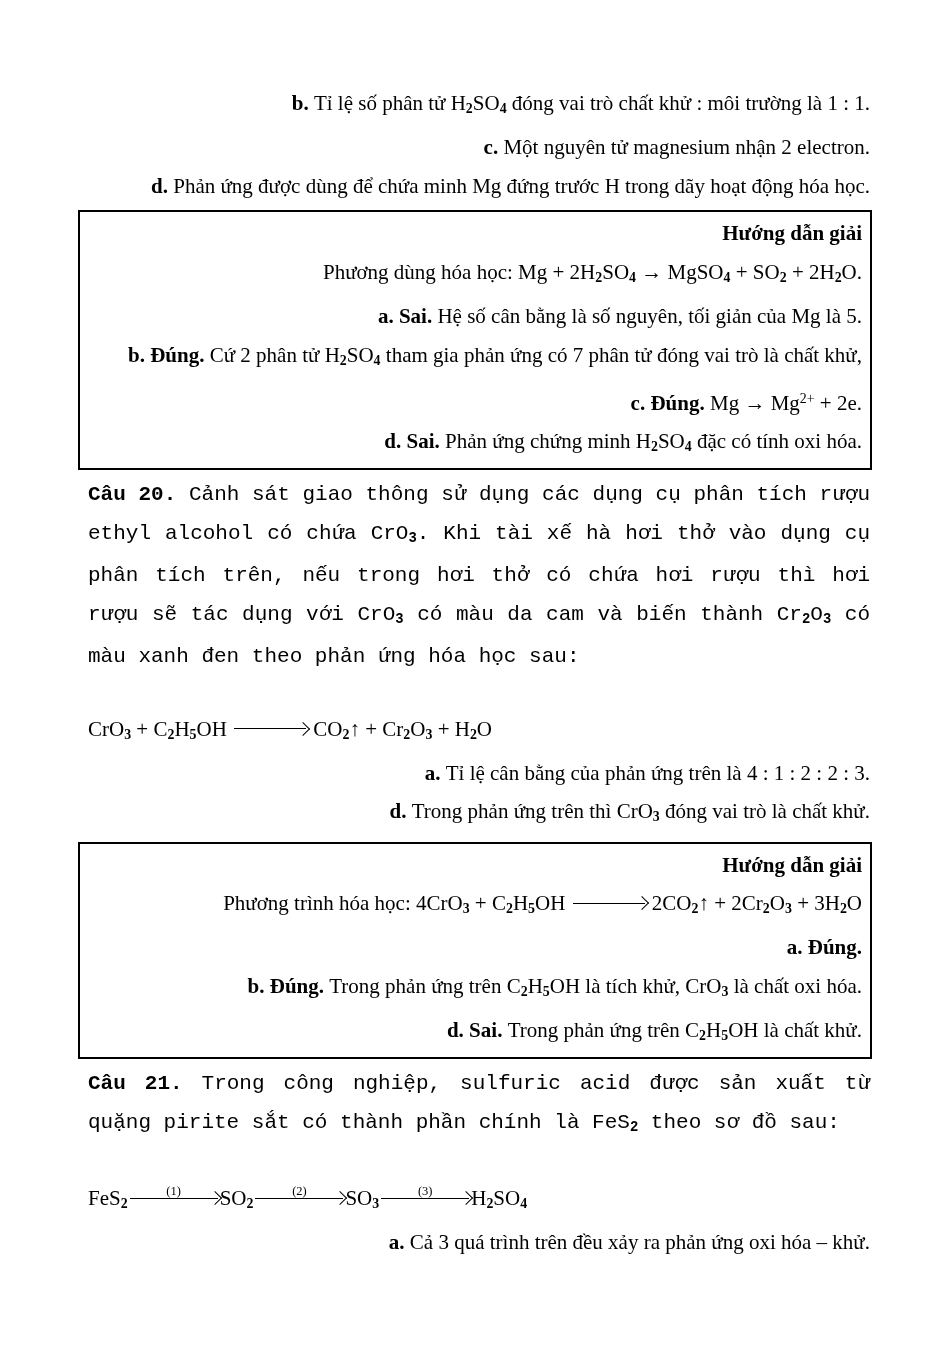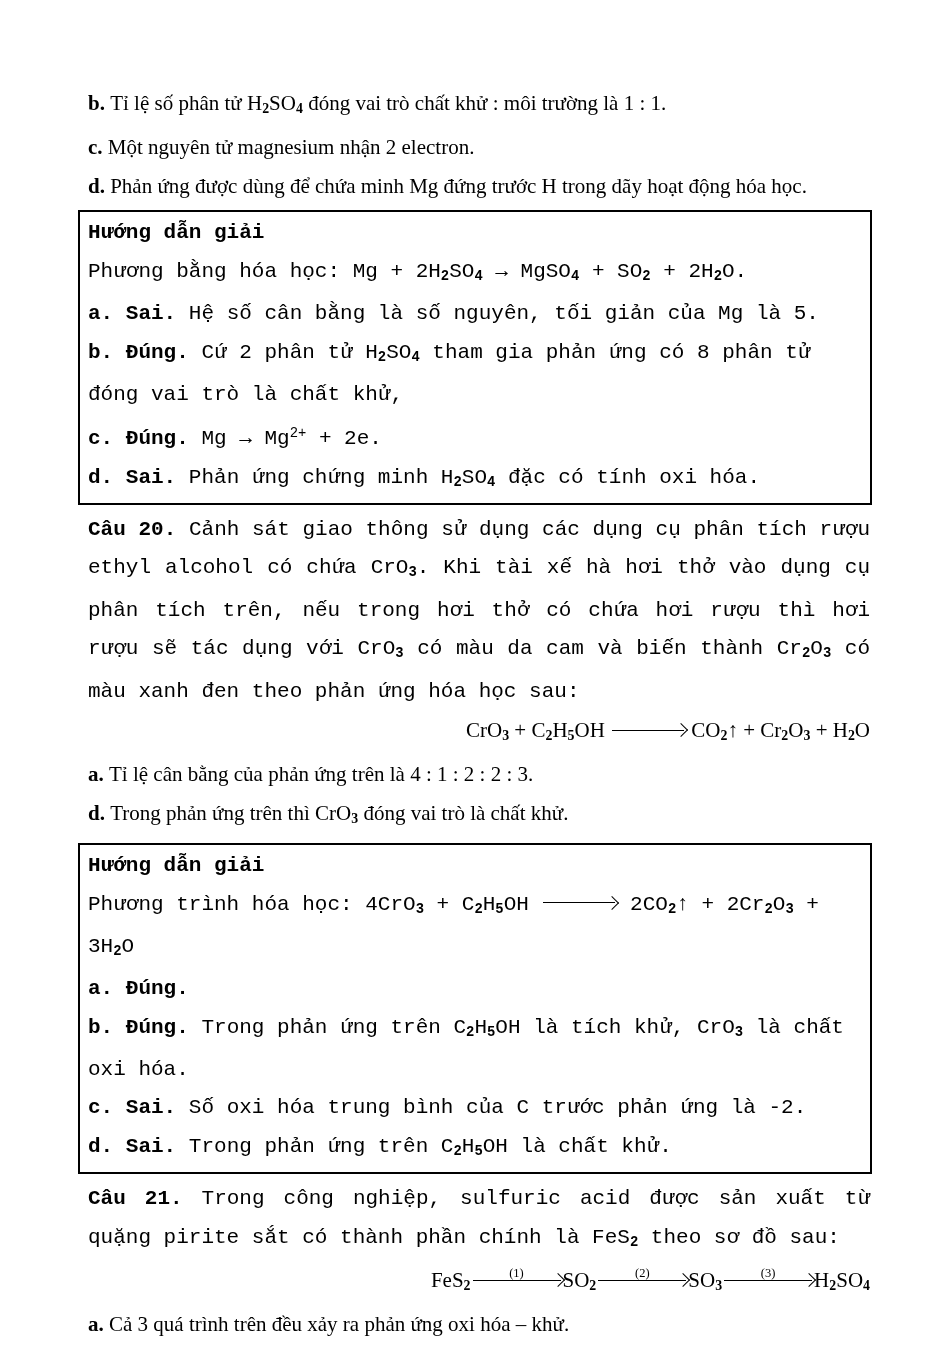--- a/index.html
+++ b/index.html
@@ -3,33 +3,32 @@
 <meta charset="utf-8">
 <style>
   html,body{margin:0;padding:0;}
   body{
     width:952px; min-height:1346px; background:#ffffff; color:#000000;
     font-family:"Liberation Serif","DejaVu Serif",serif;
     font-size:21px;
     box-sizing:border-box;
     padding:84px 82px 40px 88px;
   }
-  .line{line-height:38.5px; min-height:38.5px;}
+  .line{line-height:38.5px; min-height:38.5px;text-align:right;}
   .para{line-height:38.5px; text-align:justify;font-family:Liberation Mono, monospace;}
-  .center{text-align:right;}
+  .center{text-align:left;margin-top:33px;}
   .b{font-weight:bold;}
   .sub{font-size:0.66em; vertical-align:-0.2em;}
   .sup{font-size:0.66em; vertical-align:0.5em;}
   .box{
     border:2px solid #000;
     margin:5px 0 6px -10px;
     padding:2px 8px;
     width:794px;
     box-sizing:border-box;
-    font-family:Liberation Mono, monospace;
   }
   .arr{
     position:relative; display:inline-block;
     width:72px; height:0; border-top:1.8px solid #000;
     vertical-align:0.3em; margin:0 2px;
   }
   .arr::after{
     content:""; position:absolute; right:-2px; top:-5.5px;
     width:9px; height:9px;
     border-top:1.8px solid #000; border-right:1.8px solid #000;
@@ -45,38 +44,37 @@
 <body>
 
 <div>
     <div>
       <div class="line"><span class="b">b. </span><span>Tỉ lệ số phân tử H</span><span class="b sub">2</span><span>SO</span><span class="b sub">4</span><span> đóng vai trò chất khử : môi trường là 1 : 1.</span></div>
       <div class="line"><span class="b">c. </span><span>Một nguyên tử magnesium nhận 2 electron.</span></div>
       <div class="line"><span class="b">d. </span><span>Phản ứng được dùng để chứa minh Mg đứng trước H trong dãy hoạt động hóa học.</span></div>
     </div>
     <div class="box">
       <div class="line"><span class="b">Hướng dẫn giải</span></div>
-      <div class="line"><span>Phương bằng hóa học: Mg + 2H</span><span class="b sub">2</span><span>SO</span><span class="b sub">4</span><span> → MgSO</span><span class="b sub">4</span><span> + SO</span><span class="b sub">2</span><span> + 2H</span><span class="b sub">2</span><span>O.</span></div>
+      <div class="line"><span>Phương dùng hóa học: Mg + 2H</span><span class="b sub">2</span><span>SO</span><span class="b sub">4</span><span> → MgSO</span><span class="b sub">4</span><span> + SO</span><span class="b sub">2</span><span> + 2H</span><span class="b sub">2</span><span>O.</span></div>
       <div class="line"><span class="b">a. Sai. </span><span>Hệ số cân bằng là số nguyên, tối giản của Mg là 5.</span></div>
-      <div class="line"><span class="b">b. Đúng. </span><span>Cứ 2 phân tử H</span><span class="b sub">2</span><span>SO</span><span class="b sub">4</span><span> tham gia phản ứng có 8 phân tử đóng vai trò là chất khử,</span></div>
+      <div class="line"><span class="b">b. Đúng. </span><span>Cứ 2 phân tử H</span><span class="b sub">2</span><span>SO</span><span class="b sub">4</span><span> tham gia phản ứng có 7 phân tử đóng vai trò là chất khử,</span></div>
       <div class="line"><span class="b">c. Đúng. </span><span>Mg → Mg</span><span class="sup">2+</span><span> + 2e.</span></div>
       <div class="line"><span class="b">d. Sai. </span><span>Phản ứng chứng minh H</span><span class="b sub">2</span><span>SO</span><span class="b sub">4</span><span> đặc có tính oxi hóa.</span></div>
     </div>
     <div class="para line"><span class="b">Câu 20. </span><span>Cảnh sát giao thông sử dụng các dụng cụ phân tích rượu ethyl alcohol có chứa CrO</span><span class="b sub">3</span><span>. Khi tài xế hà hơi thở vào dụng cụ phân tích trên, nếu trong hơi thở có chứa hơi rượu thì hơi rượu sẽ tác dụng với CrO</span><span class="b sub">3</span><span> có màu da cam và biến thành Cr</span><span class="b sub">2</span><span>O</span><span class="b sub">3</span><span> có màu xanh đen theo phản ứng hóa học sau:</span></div>
     <div class="center line"><span>CrO</span><span class="b sub">3</span><span> + C</span><span class="b sub">2</span><span>H</span><span class="b sub">5</span><span>OH </span><span class="arr"></span><span> CO</span><span class="b sub">2</span><span>↑ + Cr</span><span class="b sub">2</span><span>O</span><span class="b sub">3</span><span> + H</span><span class="b sub">2</span><span>O</span></div>
     <div>
       <div class="line"><span class="b">a. </span><span>Tỉ lệ cân bằng của phản ứng trên là 4 : 1 : 2 : 2 : 3.</span></div>
       <div class="line"><span class="b">d. </span><span>Trong phản ứng trên thì CrO</span><span class="b sub">3</span><span> đóng vai trò là chất khử.</span></div>
     </div>
     <div class="box">
       <div class="line"><span class="b">Hướng dẫn giải</span></div>
       <div class="line"><span>Phương trình hóa học: 4CrO</span><span class="b sub">3</span><span> + C</span><span class="b sub">2</span><span>H</span><span class="b sub">5</span><span>OH </span><span class="arr"></span><span> 2CO</span><span class="b sub">2</span><span>↑ + 2Cr</span><span class="b sub">2</span><span>O</span><span class="b sub">3</span><span> + 3H</span><span class="b sub">2</span><span>O</span></div>
       <div class="line"><span class="b">a. Đúng.</span></div>
       <div class="line"><span class="b">b. Đúng. </span><span>Trong phản ứng trên C</span><span class="b sub">2</span><span>H</span><span class="b sub">5</span><span>OH là tích khử, CrO</span><span class="b sub">3</span><span> là chất oxi hóa.</span></div>
-      <div class="line"><span class="b">c. Sai. </span><span>Số oxi hóa trung bình của C trước phản ứng là -2.</span></div>
       <div class="line"><span class="b">d. Sai. </span><span>Trong phản ứng trên C</span><span class="b sub">2</span><span>H</span><span class="b sub">5</span><span>OH là chất khử.</span></div>
     </div>
     <div class="para line"><span class="b">Câu 21. </span><span>Trong công nghiệp, sulfuric acid được sản xuất từ quặng pirite sắt có thành phần chính là FeS</span><span class="b sub">2</span><span> theo sơ đồ sau:</span></div>
     <div class="center line"><span>FeS</span><span class="b sub">2</span><span class="arr labeled"><span class="lbl">(1)</span></span><span>SO</span><span class="b sub">2</span><span class="arr labeled"><span class="lbl">(2)</span></span><span>SO</span><span class="b sub">3</span><span class="arr labeled"><span class="lbl">(3)</span></span><span>H</span><span class="b sub">2</span><span>SO</span><span class="b sub">4</span></div>
     <div>
       <div class="line"><span class="b">a. </span><span>Cả 3 quá trình trên đều xảy ra phản ứng oxi hóa – khử.</span></div>
     </div>
   </div>
 
 </body></html>

